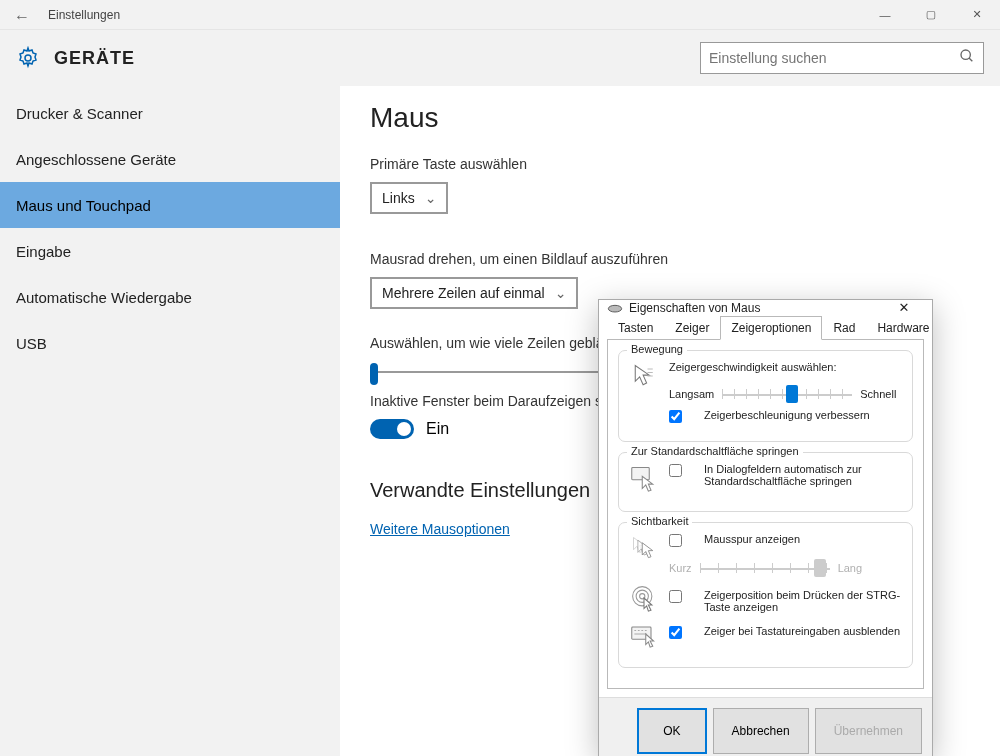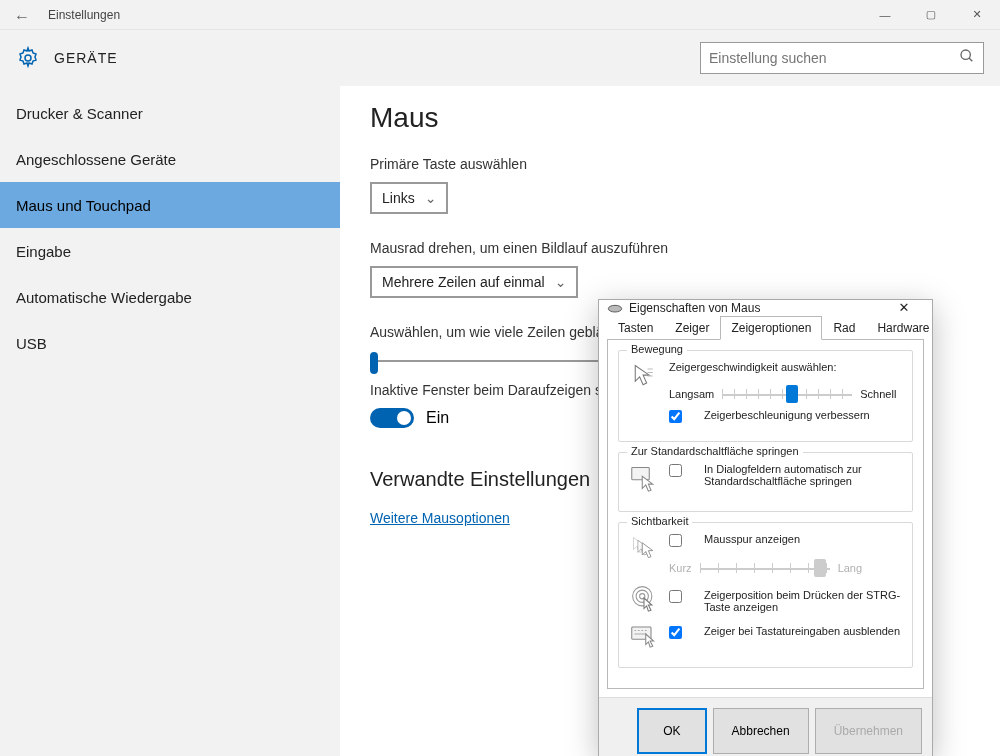--- a/index.html
+++ b/index.html
@@ -7,21 +7,21 @@
 
 
 .titlebar { height: 30px; display: flex; align-items: center; background: #f2f2f2; border-bottom: 1px solid #e5e5e5; }
 .titlebar .back { width: 44px; text-align: center; color: #666; font-size: 16px; }
 .titlebar .title { flex: 1; color: #444; font-size: 12px; padding-left: 4px; }
 .titlebar .winbtns { display: flex; }
 .titlebar .winbtn { width: 46px; height: 30px; display: flex; align-items: center; justify-content: center; color: #555; font-size: 11px; }
 
 .header { height: 56px; display: flex; align-items: center; padding: 0 16px; background: #f2f2f2; }
 .header .gear { width: 24px; height: 24px; margin-right: 14px; color: #0063b1; }
-.header h1 { font-size: 14px; font-weight: 400; letter-spacing: 1px; color: #222; flex: 1; }
+.header h1 { font-size: 18px; font-weight: 700; letter-spacing: 1px; color: #222; flex: 1; }
 .header .search { width: 284px; height: 32px; border: 1px solid #999; display: flex; align-items: center; padding: 0 8px; background: #fff; }
 .header .search input { border: none; outline: none; flex: 1; font-size: 14px; color: #666; }
 .header .search .sicon { color: #666; }
 
 .body { display: flex; height: calc(756px - 86px); }
 .sidebar { width: 340px; background: #f2f2f2; padding-top: 4px; }
 .sidebar .item { height: 46px; display: flex; align-items: center; padding-left: 16px; font-size: 15px; color: #222; }
 .sidebar .item.active { background: #6ca9e0; color: #000; }
 
 .content { flex: 1; padding: 16px 30px; background: #fff; }
@@ -39,21 +39,21 @@
 
 
 .dialog { position: absolute; left: 598px; top: 299px; width: 335px; height: 457px; background: #fff; border: 1px solid #aaa; box-shadow: 0 8px 30px rgba(0,0,0,.25); display: flex; flex-direction: column; }
 .dialog .dtitle { height: 30px; display: flex; align-items: center; padding: 0 8px; font-size: 12px; color: #222; }
 .dialog .dtitle .micon { width: 16px; height: 10px; margin-right: 6px; }
 .dialog .dtitle .dclose { margin-left: auto; width: 40px; text-align: center; font-size: 13px; }
 .dialog .tabs { display: flex; padding: 0 8px; position: relative; }
 .dialog .tab { padding: 4px 10px; font-size: 12px; color: #222; border: 1px solid transparent; position: relative; top: 1px; }
 .dialog .tab.active { border: 1px solid #b9b9b9; border-bottom-color: #fff; background: #fff; }
 .dialog .tabpanel { margin: 0 8px 8px 8px; border: 1px solid #b9b9b9; flex: 1; padding: 10px 10px; }
-.group { border: 1px solid #d9d9d9; border-radius: 2px; padding: 10px 10px 12px 10px; margin-bottom: 10px; position: relative; }
+.group { border: 1px solid #d9d9d9; border-radius: 7px; padding: 10px 10px 12px 10px; margin-bottom: 10px; position: relative; }
 .group .glegend { position: absolute; top: -8px; left: 8px; background: #fff; padding: 0 4px; font-size: 11px; color: #222; }
 .grow { display: flex; align-items: flex-start; gap: 10px; margin-bottom: 6px; }
 .grow .gicon { width: 30px; height: 30px; display: flex; align-items: center; justify-content: center; color: #666; flex-shrink: 0; }
 .grow .gicon svg { width: 28px; height: 28px; }
 .grow .gbody { flex: 1; font-size: 11px; color: #222; }
 .minislider { display: flex; align-items: center; gap: 8px; font-size: 11px; margin-top: 12px; }
 .minislider .track { width: 130px; height: 18px; position: relative; }
 .minislider .track .line { position: absolute; top: 50%; left: 0; right: 0; height: 2px; background: #ccc; }
 .minislider .track .tick { position: absolute; top: 4px; width: 1px; height: 10px; background: #ccc; }
 .minislider .thumb { position: absolute; top: 0; width: 12px; height: 18px; background: #0078d7; border-radius: 2px; }
@@ -109,21 +109,21 @@
 
   <div class="content">
     <h2>Maus</h2>
 
     <div class="label">Primäre Taste auswählen</div>
     <div class="select">
       <span>Links</span>
       <span class="chev">⌄</span>
     </div>
 
-    <div class="label" style="margin-top:26px">Mausrad drehen, um einen Bildlauf auszuführen</div>
+    <div class="label" style="margin-top:37px">Mausrad drehen, um einen Bildlauf auszuführen</div>
     <div class="select">
       <span>Mehrere Zeilen auf einmal</span>
       <span class="chev">⌄</span>
     </div>
 
     <div class="label" style="margin-top:26px">Auswählen, um wie viele Zeilen geblätte</div>
     <div class="slider-track">
       <div class="slider-thumb"></div>
     </div>
 

